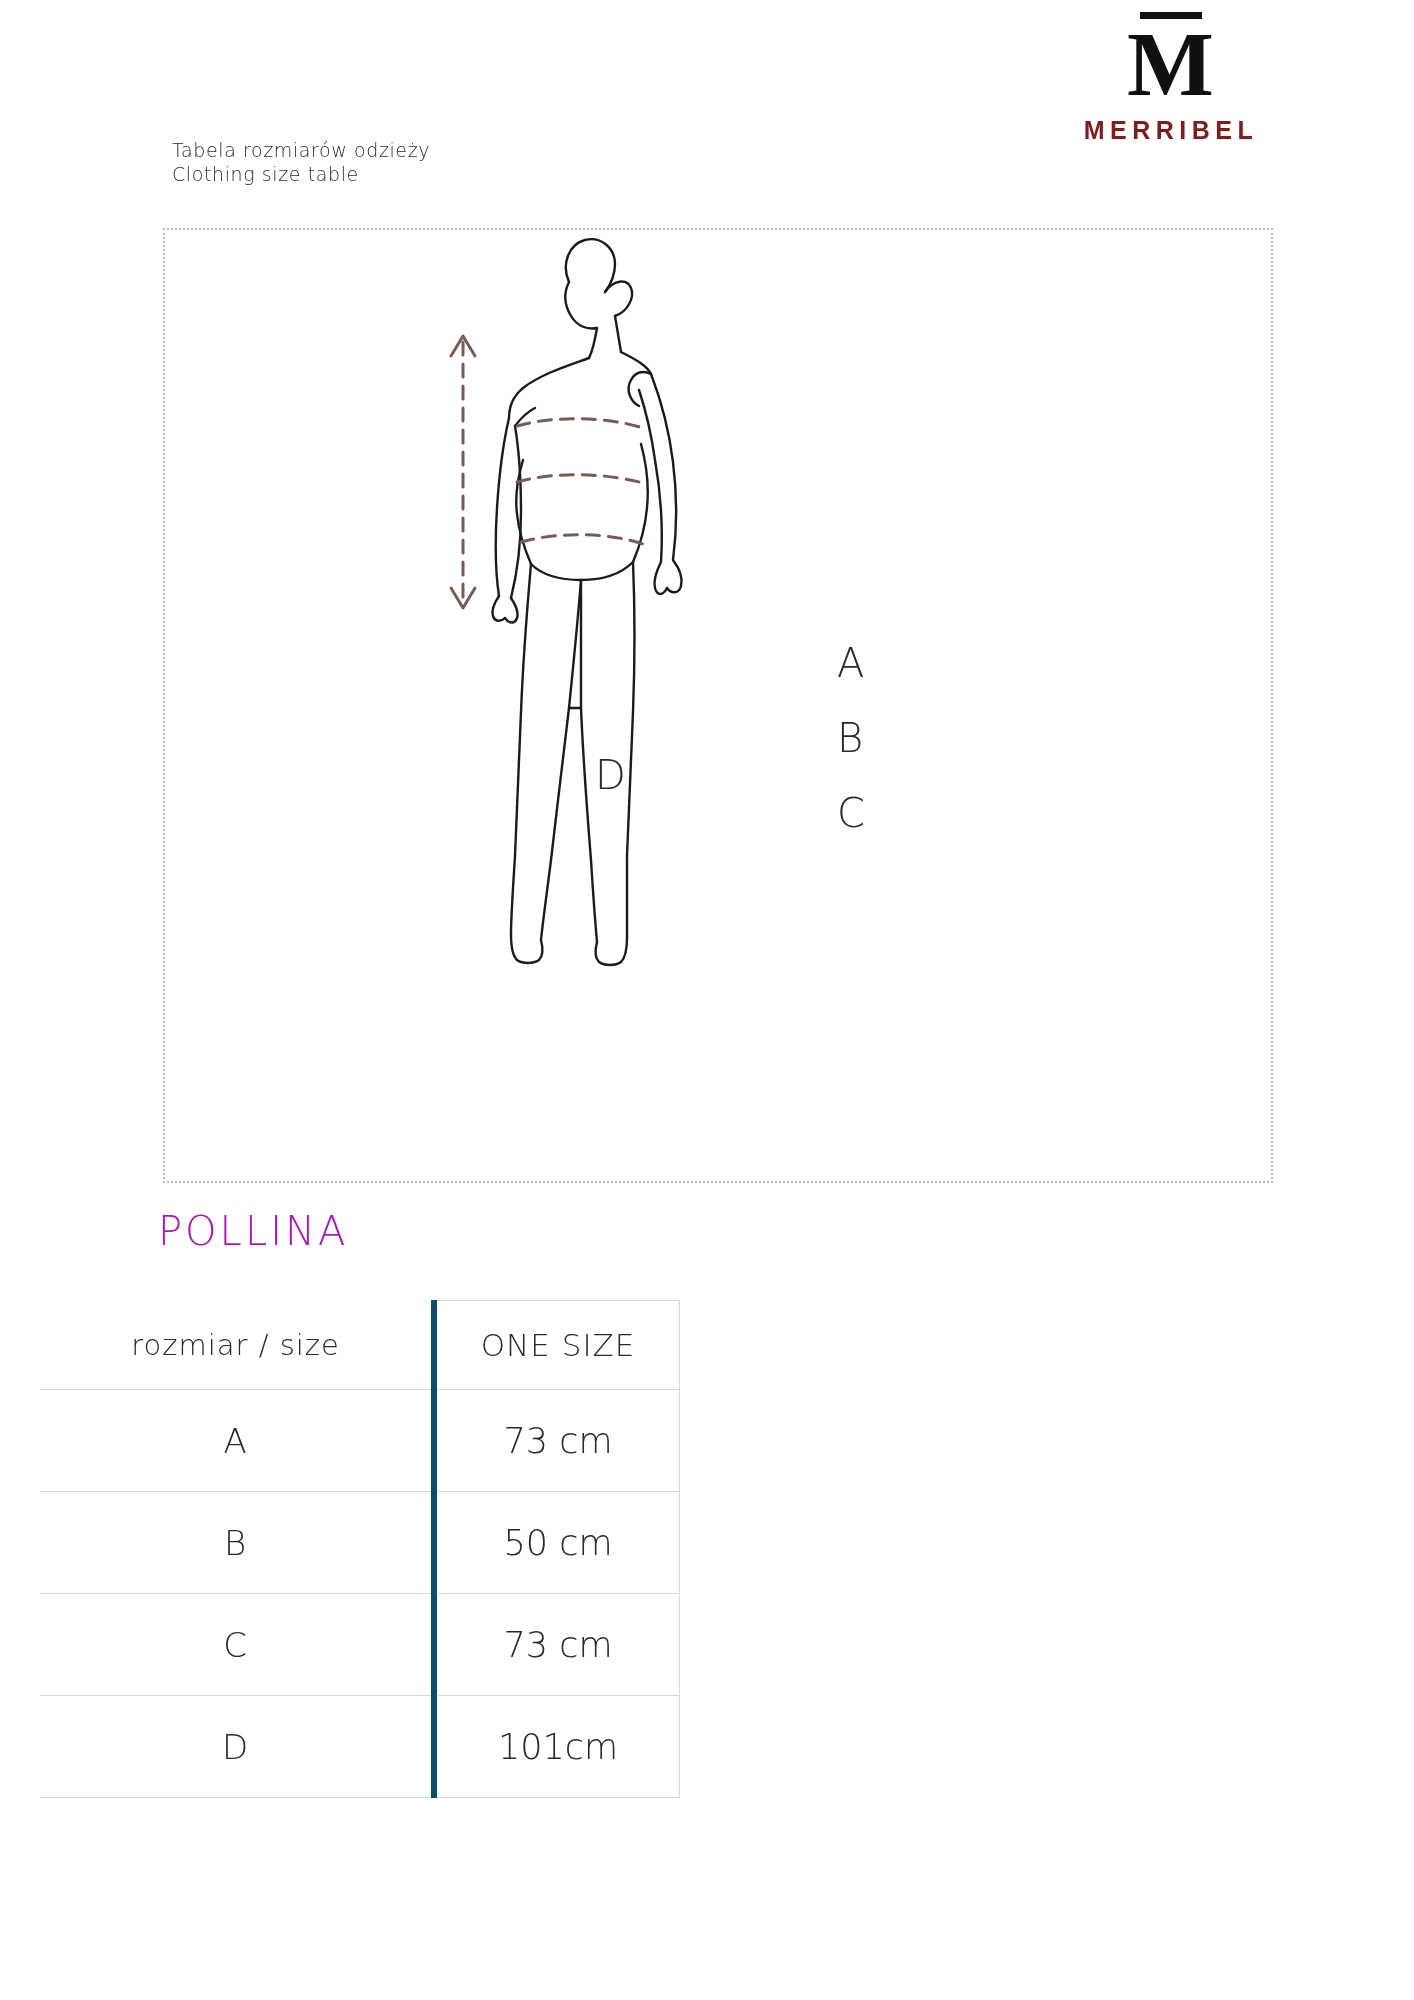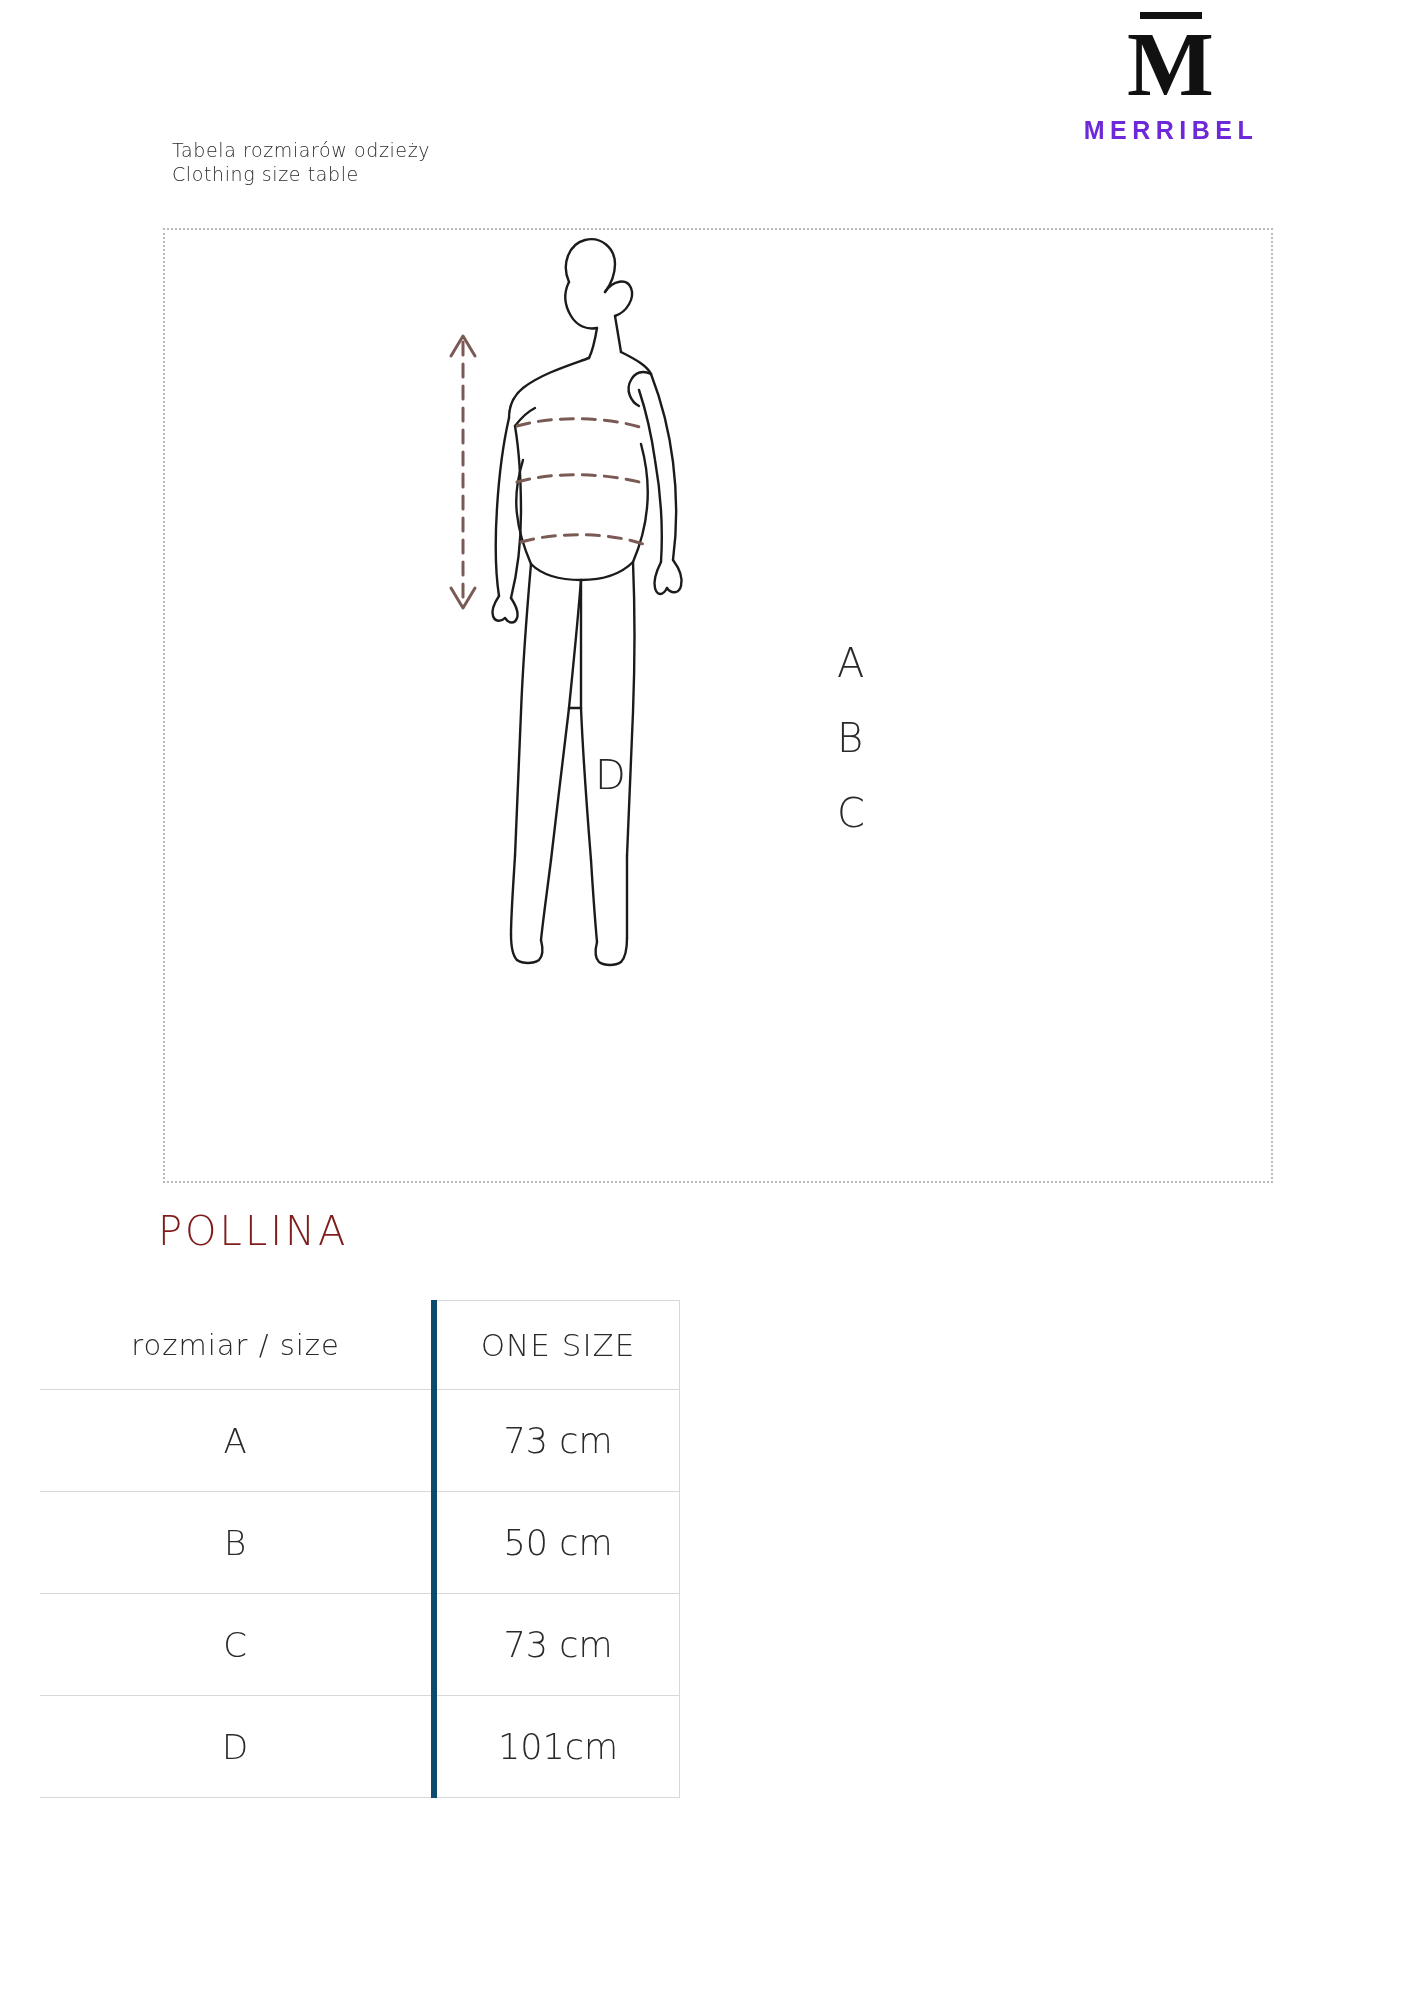--- a/index.html
+++ b/index.html
@@ -61,21 +61,21 @@
     width: 62px;
     height: 7px;
     background: #111111;
     margin: 4px auto 2px auto;
   }
   .brand-name {
     margin-top: 8px;
     font-size: 25px;
     letter-spacing: 5.5px;
     font-weight: 700;
-    color: #6d28d9;
+    color: #7f1d1d;
     font-family: "Liberation Sans", sans-serif;
   }
 
   
   .figure-panel {
     position: absolute;
     left: 163px;
     top: 228px;
     width: 1110px;
     height: 955px;
@@ -100,21 +100,21 @@
   .letter-c { left: 672px; top: 560px; }
   .letter-d { left: 430px; top: 522px; }
 
   
   .product-name {
     position: absolute;
     left: 158px;
     top: 1208px;
     font-size: 40px;
     letter-spacing: 3px;
-    color: #7f1d1d;
+    color: #a21caf;
     font-weight: 300;
     font-family: "DejaVu Sans", sans-serif;
   }
 
   
   .size-table {
     position: absolute;
     left: 40px;
     top: 1300px;
     width: 640px;

